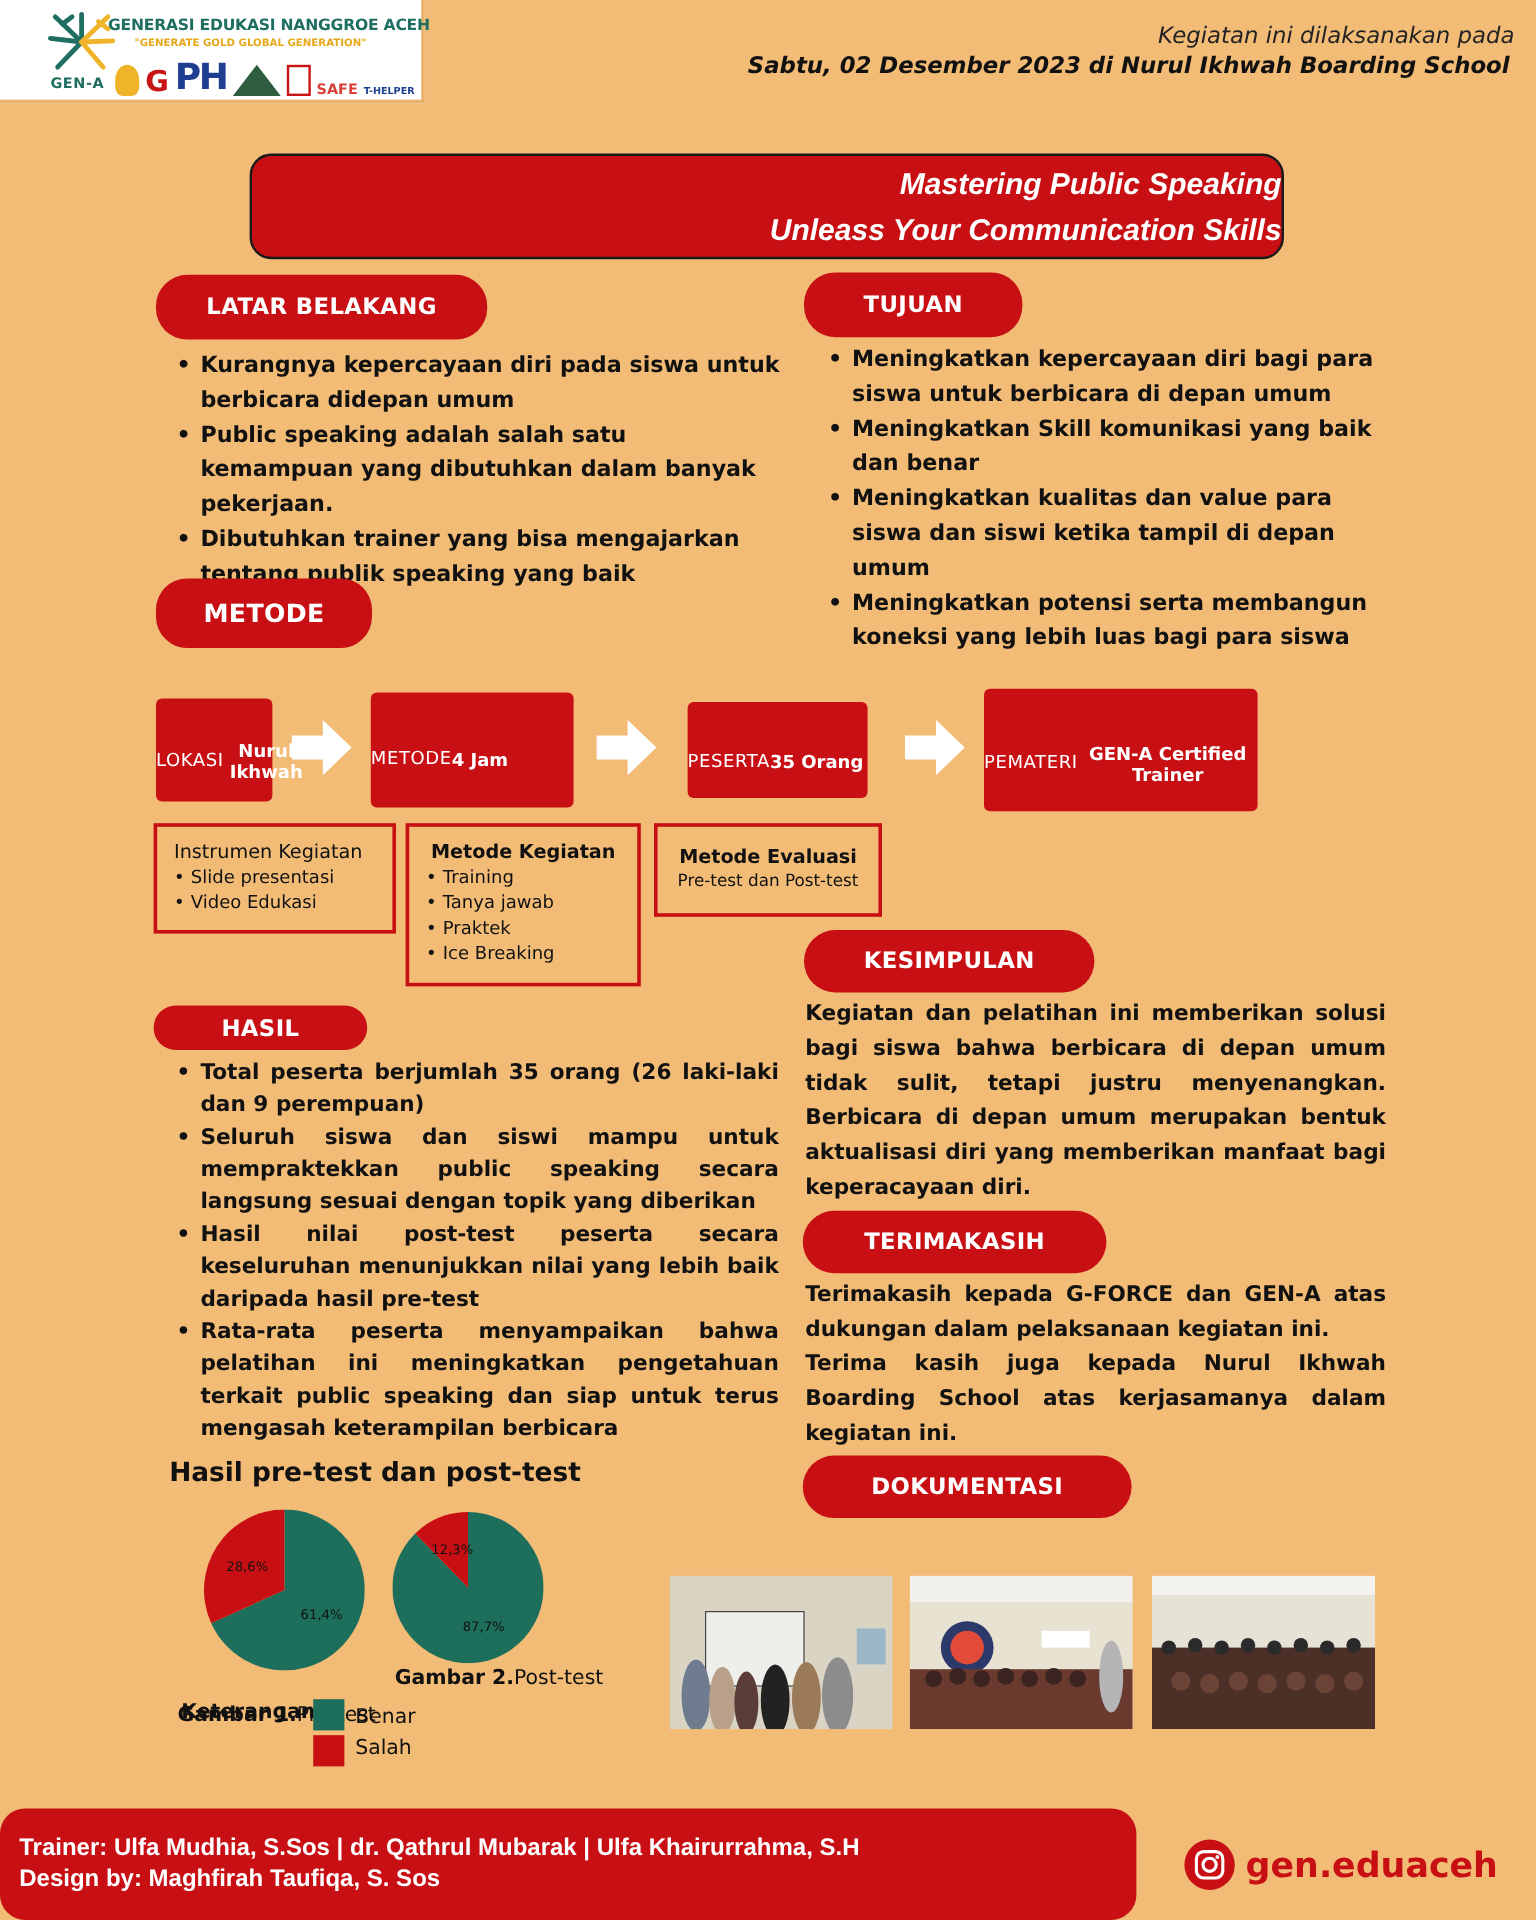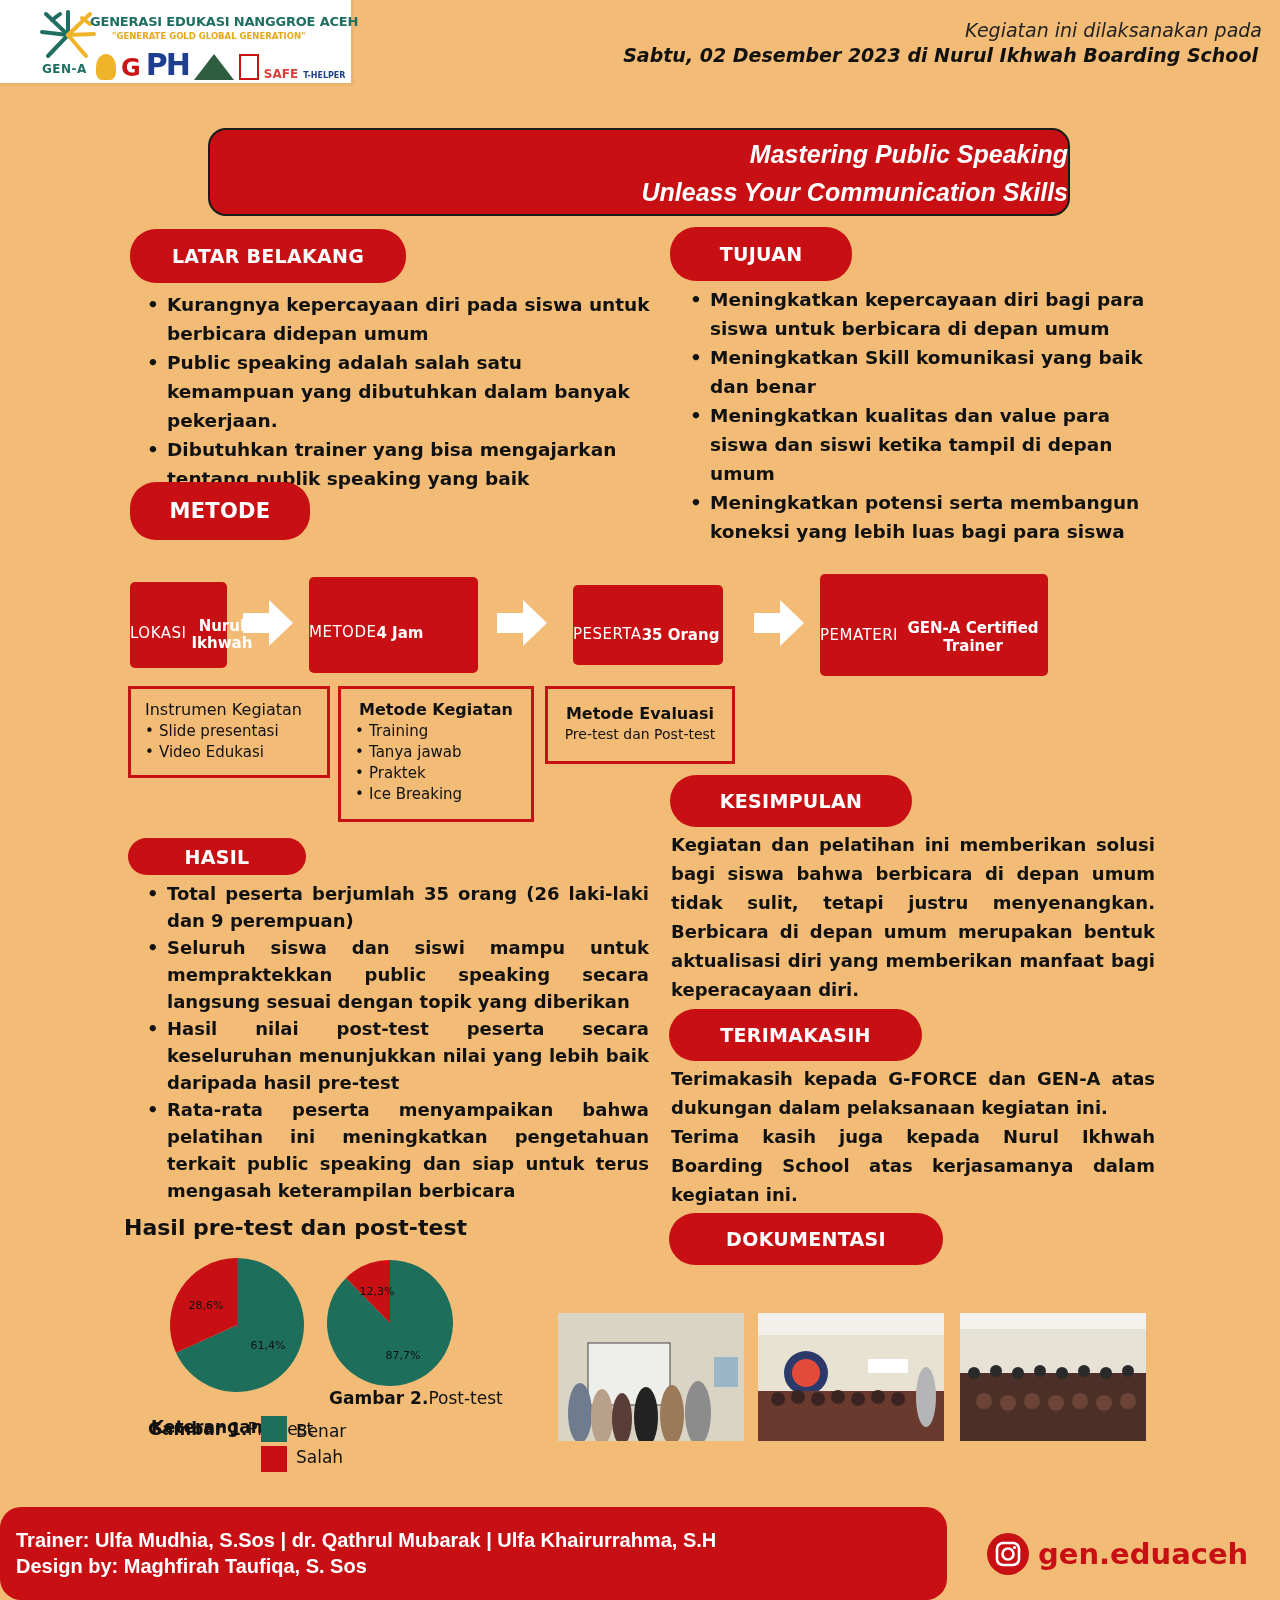--- a/index.html
+++ b/index.html
@@ -72,21 +72,21 @@
   .arrow-icon { width: 50px; height: 46px; }
 
   .outline-box {
     border: 3px solid #C81014; font-size: 15px; line-height: 21px; padding: 10px 14px;
   }
   .outline-box ul { list-style: none; }
   .outline-box li { position: relative; padding-left: 14px; }
   .outline-box li::before { content: "•"; position: absolute; left: 0; }
 
   
-  .chart-title { left: 124px; top: 1215px; font-size: 22px; font-weight: bold; white-space: nowrap; }
+  .chart-title { left: 141px; top: 1215px; font-size: 22px; font-weight: bold; white-space: nowrap; }
   .caption { font-size: 17px; white-space: nowrap; }
   .caption b { font-weight: bold; }
   .legend-swatch { width: 26px; height: 26px; }
 
   .photo { width: 186px; height: 128px; overflow: hidden; }
 
   
   .footer {
     left: 0; top: 1507px; width: 947px; height: 93px; background: #C81014;
     border-top-right-radius: 6px; color: #fff; font-weight: bold;

